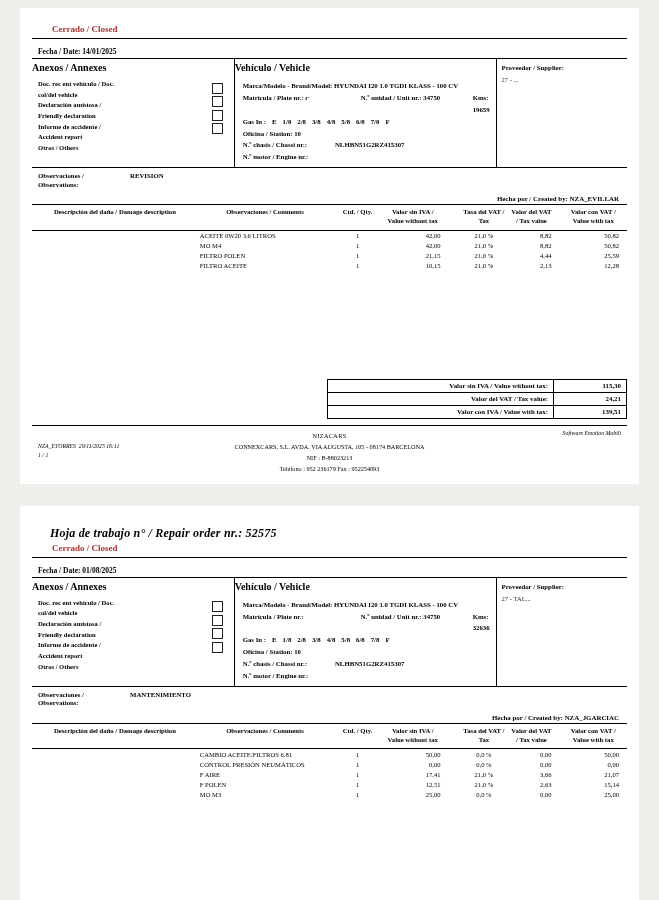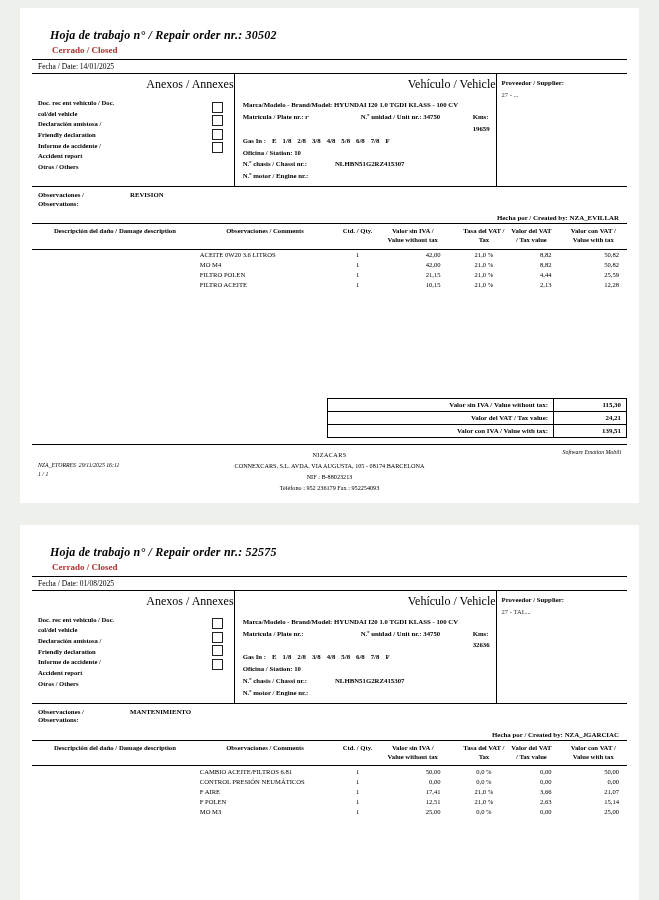--- a/index.html
+++ b/index.html
@@ -33,37 +33,37 @@
   }
   .doc-status {
     color: #b03030;
     font-weight: bold;
     font-size: 9px;
     margin: 2px 0 4px 20px;
   }
 
   .date-row {
     font-size: 7.5px;
-    font-weight: normal;
-    padding: 2px 0 2px 6px;
+    font-weight: bold;
+    padding: 8px 0 2px 6px;
     border-top: 1.2px solid #000;
     border-bottom: .7px solid #000;
   }
 
   .cols {
     display: flex;
     border-bottom: .7px solid #000;
   }
   .col-annex { width: 34%; border-right: .7px solid #000; }
   .col-veh   { width: 44%; border-right: .7px solid #000; }
   .col-sup   { width: 22%; }
   .col-head {
-    text-align: right;
-    font-size: 12px;
-    font-weight: normal;
+    text-align: left;
+    font-size: 10px;
+    font-weight: bold;
     padding: 3px 0 3px 0;
   }
 
   .annex-body { display: flex; padding: 3px 0 4px 6px; }
   .annex-labels { font-size: 6.6px; font-weight: bold; line-height: 1.62; flex: 1; }
   .annex-boxes { width: 26px; padding-top: 1px; }
   .chk {
     width: 9px; height: 9px;
     border: 1px solid #222;
     margin: 2.6px 0 2.6px 4px;
@@ -136,21 +136,20 @@
   .footer-left {
     position: absolute; left: 6px; top: 16px;
     font-size: 5.8px; font-style: italic; line-height: 1.7;
   }
 </style>
 </head>
 <body>
 
 <div id="root">
     <div class="page first">
-      <div class="doc-title">Hoja de trabajo n° / Repair order nr.: 30502</div>
       <div class="doc-status">Cerrado / Closed</div>
       <div class="date-row">Fecha / Date: 14/01/2025</div>
       <div class="cols">
         <div class="col-annex">
           <div class="col-head">Anexos / Annexes</div>
           <div class="annex-body">
             <div class="annex-labels">
               <div>Doc. rec ent vehículo / Doc.</div>
               <div>col/del vehicle</div>
               <div>Declaración amistosa /</div>

